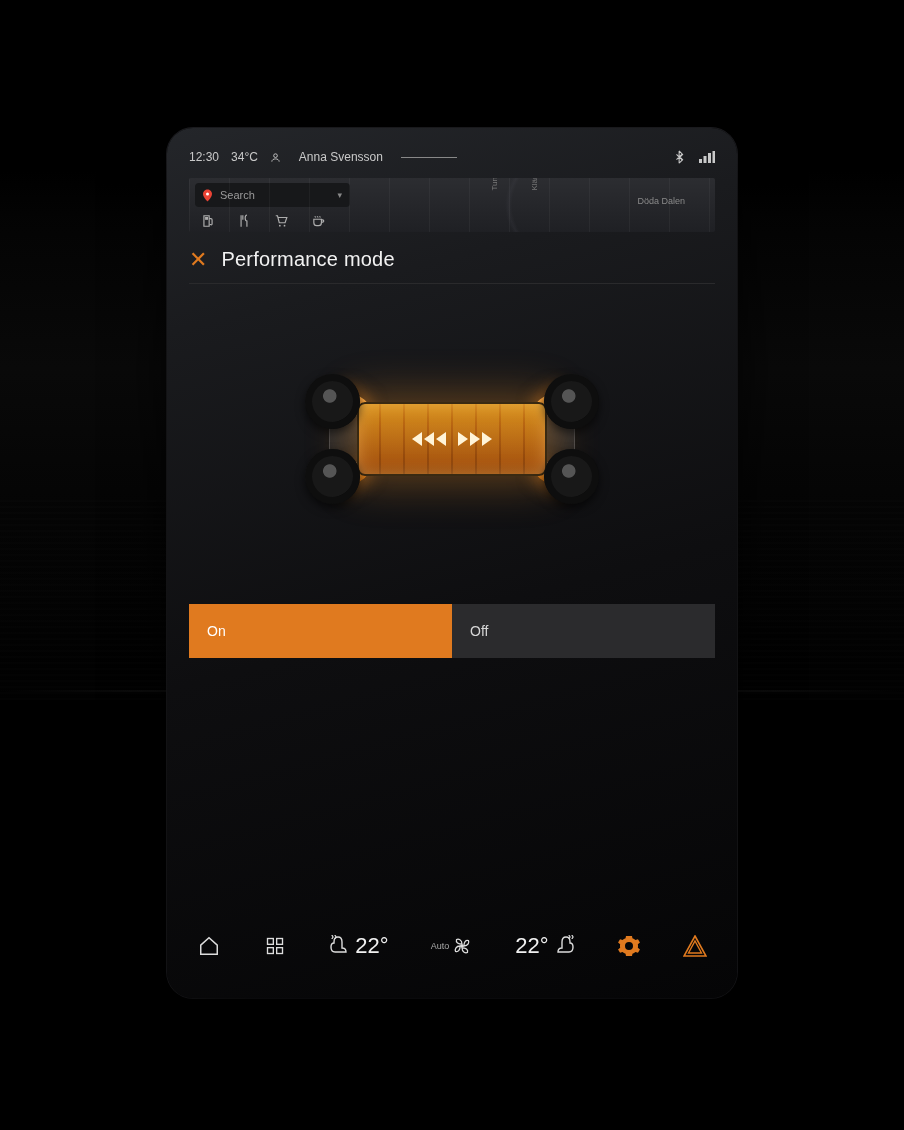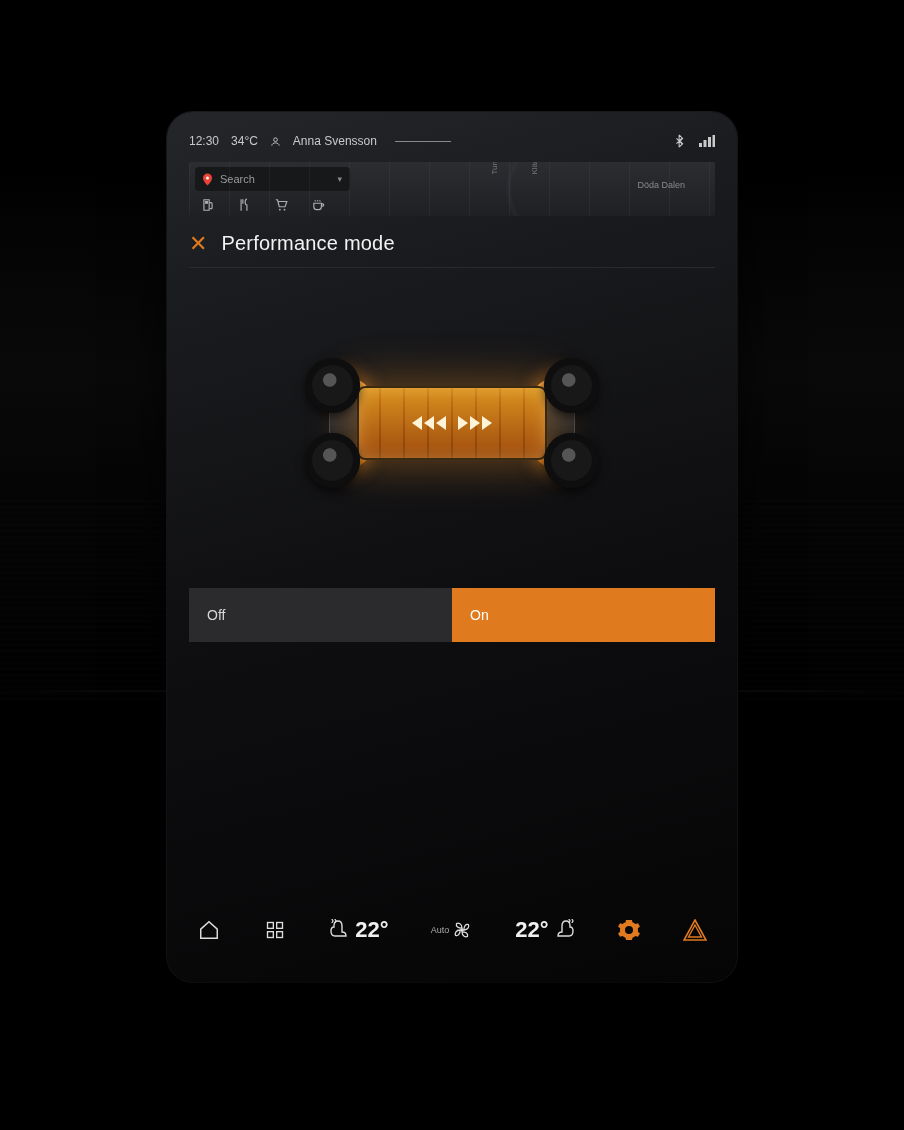--- a/index.html
+++ b/index.html
@@ -17,34 +17,34 @@
     opacity: .25;
   }
   .dash-line {
     position: absolute; left: 0; right: 0; top: 690px; height: 2px;
     background: linear-gradient(90deg, transparent, #3a3a3a, transparent);
     opacity: .6;
   }
 
   .tablet {
     position: absolute;
-    left: 50%; top: 112px; transform: translateX(-50%);
+    left: 50%; top: 128px; transform: translateX(-50%);
     width: 570px; height: 870px;
     border-radius: 26px;
     background: linear-gradient(165deg, #24262a 0%, #1a1b1e 20%, #0e0e10 55%, #050506 100%);
     box-shadow: 0 25px 60px rgba(0,0,0,.8), 0 0 0 1px #1e1e22;
     padding: 18px 22px 22px 22px;
     display: flex; flex-direction: column;
     color: #e8e8e8;
   }
 
   
   .statusbar { display:flex; align-items:center; justify-content:space-between; font-size:12px; color:#c9c9c9; height:22px; }
   .status-left { display:flex; align-items:center; gap:12px; }
-  .status-left .person-ico { display:inline-flex; align-items:center; gap:12px; }
+  .status-left .person-ico { display:inline-flex; align-items:center; gap:18px; }
   .status-right { display:flex; align-items:center; gap:14px; }
   .indicator-line { width:56px; height:1px; background:#888; margin-left:6px; }
 
   
   .mapstrip { position:relative; margin-top:10px; height:54px; border-radius:2px;
     background: linear-gradient(180deg,#2c2d31,#1f2024); overflow:hidden; }
   .mapstrip::after{ content:""; position:absolute; inset:0;
     background:
       radial-gradient(ellipse 180px 120px at 82% 50%, transparent 60%, rgba(80,80,90,.15) 62%, transparent 64%),
       linear-gradient(90deg, rgba(255,255,255,.04) 1px, transparent 1px) 240px 0 / 40px 100%;
@@ -101,21 +101,21 @@
   
   .toggle-row { display:flex; margin-top: 60px; height:54px; }
   .toggle-btn { flex:1; display:flex; align-items:center; padding:0 18px; font-size:14px; cursor:pointer; }
   .toggle-off { background:#2b2b2d; color:#d6d6d6; }
   .toggle-on  { background:#e07a1f; color:#fff; }
 
   
   .dock { margin-top:auto; height:60px; display:flex; align-items:center; justify-content:space-between; padding:0 8px; }
   .dock .ico { width:24px; height:24px; display:flex; align-items:center; justify-content:center; }
   .temp-group { display:flex; align-items:center; gap:6px; }
-  .temp-val { font-size:22px; font-weight:700; color:#f0f0f0; }
+  .temp-val { font-size:22px; font-weight:400; color:#f0f0f0; }
   .fan-stack { display:flex; flex-direction:row; align-items:center; gap:2px; }
   .fan-label { font-size:9px; color:#aaa; }
   .accent { color:#e07a1f; }
   .hazard { color:#e07a1f; }
 
   svg { display:block; }
 </style>
 </head>
 <body>
 
@@ -215,25 +215,25 @@
         </div>
       </div>
       <div class="wheel tl"></div>
       <div class="wheel bl"></div>
       <div class="wheel tr"></div>
       <div class="wheel br"></div>
     </div>
   </div>
 
   <div class="toggle-row">
+    <div class="toggle-btn toggle-on">
+      <span>On</span>
+    </div>
     <div class="toggle-btn toggle-off">
       <span>Off</span>
-    </div>
-    <div class="toggle-btn toggle-on">
-      <span>On</span>
     </div>
   </div>
 
   <div class="dock">
     <span class="ico">
       <svg width="22" height="22" viewBox="0 0 24 24">
         <path d="M3 11 L12 3 L21 11 V21 H3 Z" fill="none" stroke="#ddd" stroke-width="1.6"></path>
       </svg>
     </span>
     <span class="ico">

